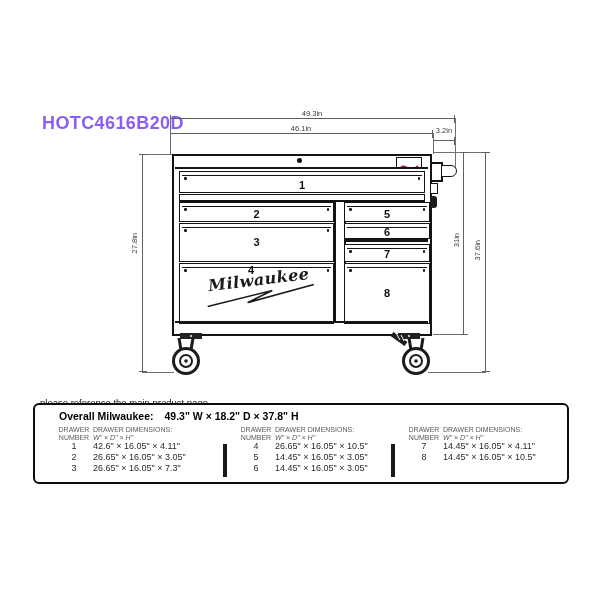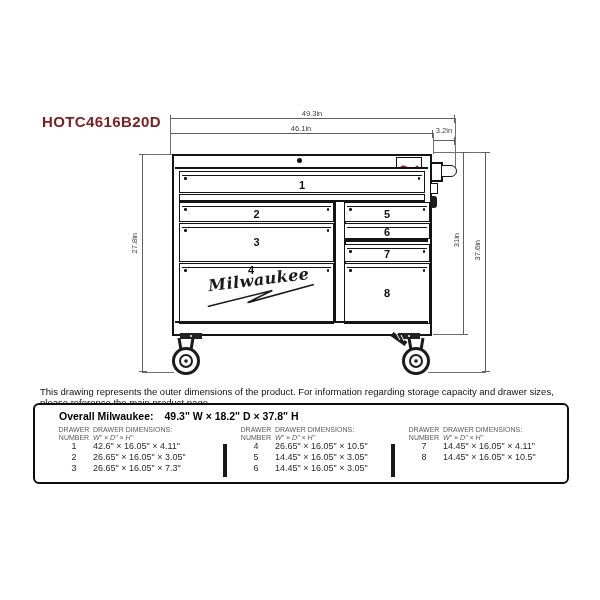--- a/index.html
+++ b/index.html
@@ -1,21 +1,21 @@
 <!DOCTYPE html>
 <html><head>
 <meta charset="utf-8">
 <style>
   html,body{margin:0;padding:0;background:#fff;}
   #canvas{position:relative;width:600px;height:600px;background:#ffffff;overflow:hidden;
           font-family:"Liberation Sans",sans-serif;color:#141414;}
   .abs{position:absolute;}
 
   
-  .doc-title{left:42px;top:113px;font-size:15px;font-weight:bold;letter-spacing:.4px;color:#7f1d1d;}
+  .doc-title{left:42px;top:113px;font-size:18px;font-weight:bold;letter-spacing:.4px;color:#8b5cf6;}
 
   
   .dim-h{border-top:1px solid #606060;height:0;}
   .dim-h::before,.dim-h::after{content:"";position:absolute;top:-4px;width:1px;height:8px;background:#606060;}
   .dim-h::before{left:0}.dim-h::after{right:0}
   .dim-v{border-left:1px solid #606060;width:0;}
   .dim-v::before,.dim-v::after{content:"";position:absolute;left:-4px;height:1px;width:8px;background:#606060;}
   .dim-v::before{top:0}.dim-v::after{bottom:0}
   .ext{background:#707070;}
   .dim-label{font-size:7.5px;color:#3d3d3d;white-space:nowrap;}
@@ -184,21 +184,20 @@
     <svg class="abs" style="left:388px;top:332px;" width="48" height="44" viewBox="0 0 48 44">
       <path d="M18 12 L4 2" stroke="#1c1c1c" stroke-width="5"></path>
       <path d="M8 1 L12 8 M13 3 L16 9" stroke="#fff" stroke-width="1"></path>
       <path d="M21 6 L23 18 M35 6 L33 18" stroke="#1c1c1c" stroke-width="3" fill="none"></path>
       <circle cx="28" cy="29" r="12.5" fill="none" stroke="#1c1c1c" stroke-width="3"></circle>
       <circle cx="28" cy="29" r="6" fill="none" stroke="#1c1c1c" stroke-width="2"></circle>
       <circle cx="28" cy="29" r="1.8" fill="#1c1c1c"></circle>
     </svg>
   </div>
 
-  <div class="abs footnote" style="top:386px;">This drawing represents the outer dimensions of the product.  For information regarding storage capacity and drawer sizes,</div>
   <div class="abs footnote" style="top:397px;">please reference the main product page.</div>
 
   <div class="abs spec-table">
     <div class="overall-row">
       <span class="lbl">Overall Milwaukee:</span>
       <span class="val">49.3" W × 18.2" D × 37.8" H</span>
     </div>
 
     <div class="tcol" style="left:20px;">
       <div class="head">

